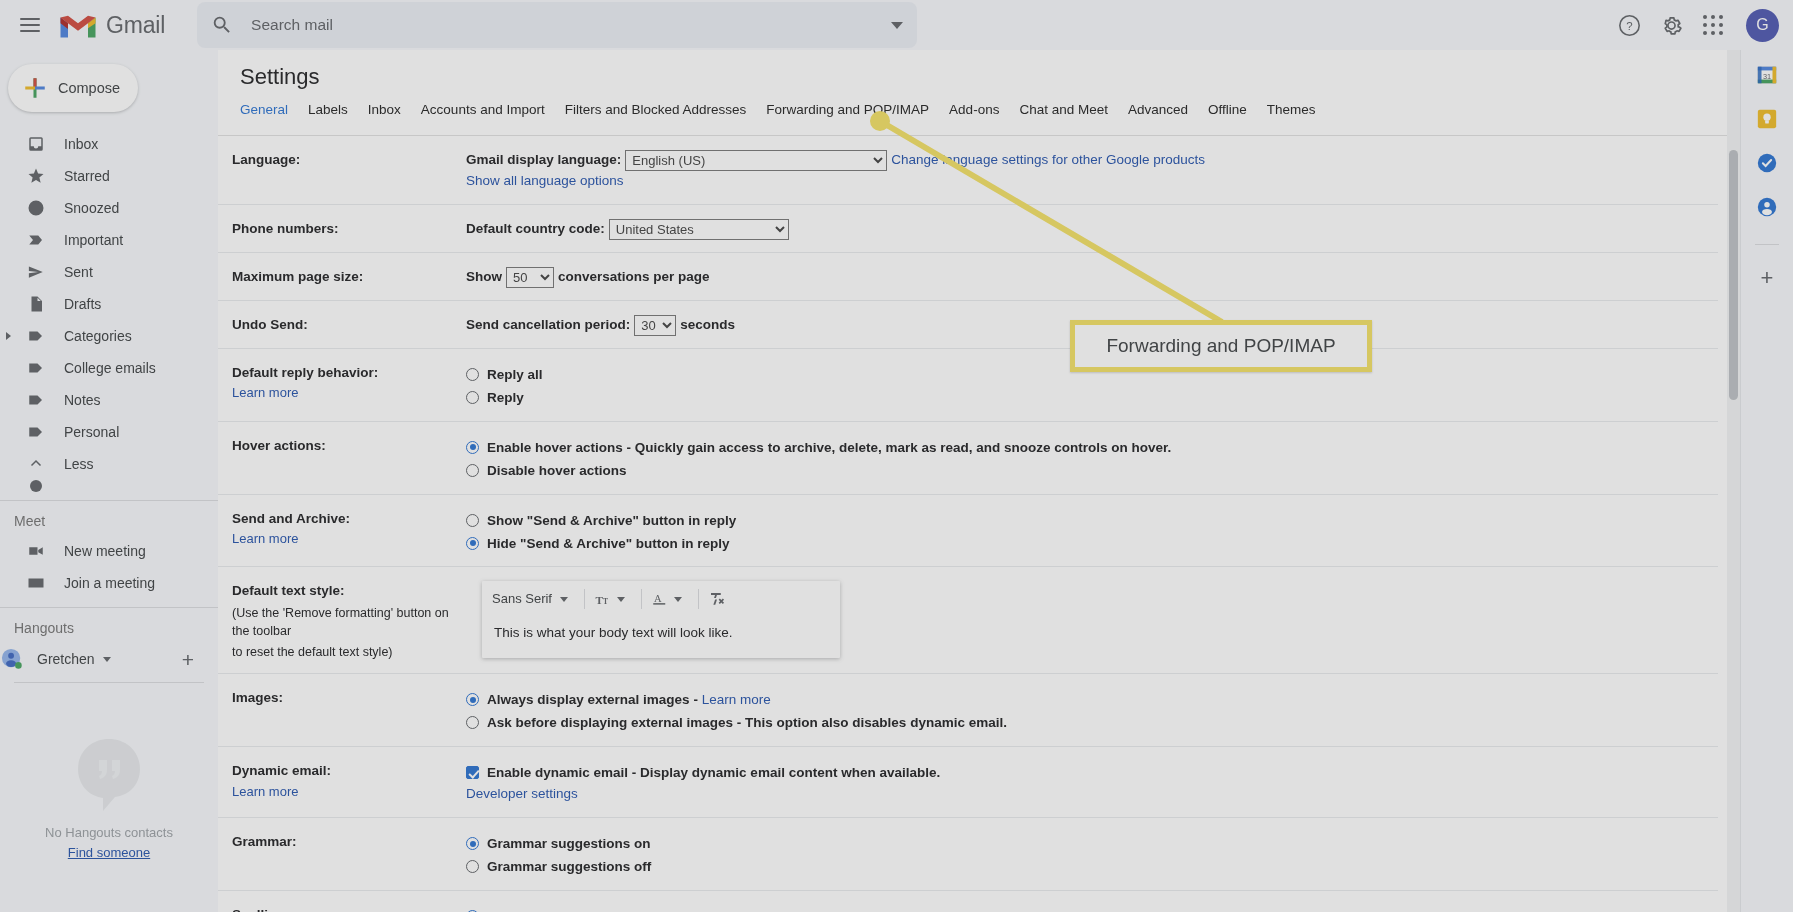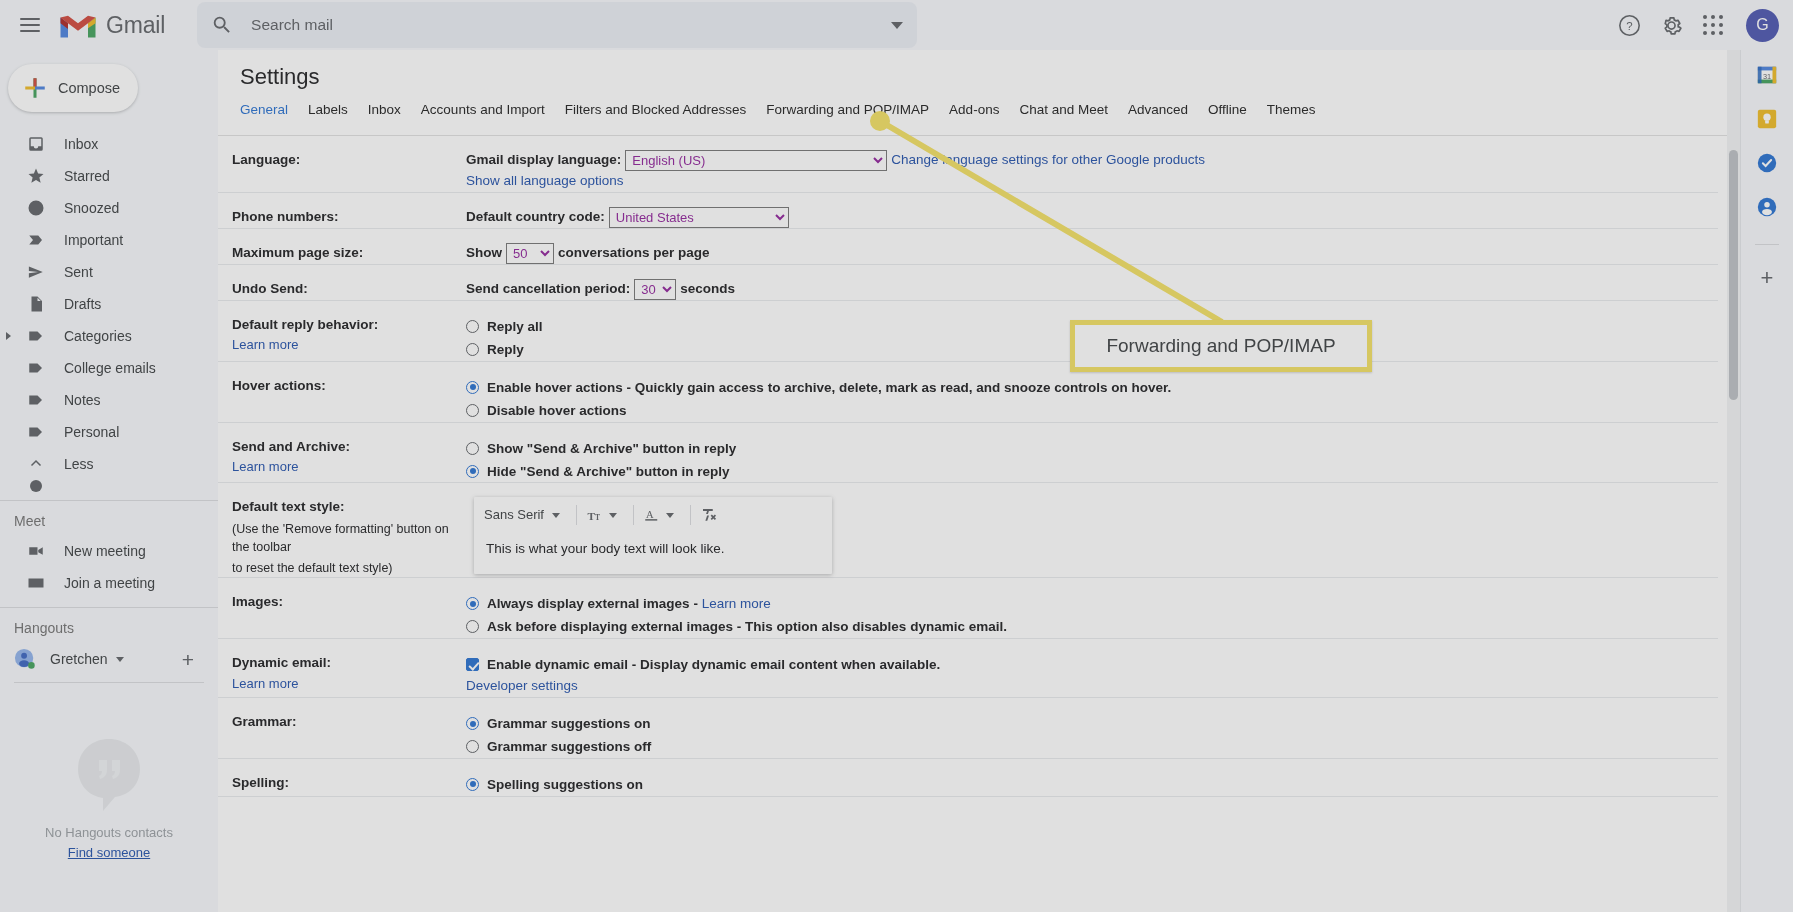--- a/index.html
+++ b/index.html
@@ -100,21 +100,21 @@
   .nav-expander {
     position: absolute; left: 6px; top: 50%; transform: translateY(-50%);
     width: 0; height: 0; border-top: 4px solid transparent;
     border-bottom: 4px solid transparent; border-left: 5px solid #5f6368;
   }
   .sb-divider { height: 1px; background: #dadce0; margin: 8px 0 0 0; }
   .sb-section-title {
     font-size: 14px; color: #737373; padding: 12px 0 6px 14px; font-weight: 500;
   }
   .hangouts-row {
-    display: flex; align-items: center; padding-left: 14px; height: 34px; cursor: pointer;
+    display: flex; align-items: center; padding-left: 1px; height: 34px; cursor: pointer;
   }
   .hg-avatar { width: 22px; height: 22px; position: relative; margin-right: 14px; flex:none;}
   .hg-name { font-size: 14px; color: #3c4043; }
   .hg-caret {
     width: 0;height:0;border-left:4px solid transparent;border-right:4px solid transparent;
     border-top:5px solid #5f6368; margin-left: 8px;
   }
   .hg-plus { margin-left: auto; margin-right: 24px; font-size: 21px; color: #5f6368; line-height: 1; }
   .hg-line { height: 1px; background: #dadce0; margin: 6px 14px 0 14px; }
   .hg-empty {
@@ -143,36 +143,36 @@
   .tab {
     font-size: 13.5px; color: #222; padding: 0 10px 7px 10px;
     cursor: pointer; white-space: nowrap;
   }
   .tab:first-child { padding-left: 0; }
   .tab.active { color: #1a73e8; border-bottom: 2px solid transparent; }
 
   .rows { padding: 0 0 0 0; }
   .srow {
     display: flex; border-bottom: 1px solid #e8eaed;
-    padding: 14px 0 0 0; margin: 0 22px 0 0;
+    padding: 14px 0 12px 0; margin: 0 22px 0 0;
   }
   .slabel {
     width: 248px; flex: none; padding-left: 14px;
     font-size: 13.5px; font-weight: bold; color: #202124; line-height: 1.45;
   }
   .slabel .sublabel { font-weight: normal; font-size: 12.5px; color: #202124; display:block; margin-top:3px;}
   .slabel .lnk { font-weight: normal; color: #1a53c1; display: block; margin-top: 2px; cursor: pointer; font-size: 13px;}
   .sbody { flex: 1; font-size: 13.5px; color: #202124; line-height: 1.55; }
   .sbody .lnk { color: #1a53c1; cursor: pointer; }
   .inline { display: flex; align-items: center; flex-wrap: wrap; gap: 0; }
   .b { font-weight: bold; }
   select.gsel {
     font-family: "Liberation Sans", sans-serif;
     font-size: 13px; height: 21px; padding: 0 2px;
-    border: 1px solid #767676; background: #fff; color: #a21caf;
+    border: 1px solid #767676; background: #fff; color: #404040;
     vertical-align: middle; margin: 0 4px;
   }
   select.wide { width: 262px; }
   select.med { width: 180px; }
   select.sm { width: 48px; }
   select.xs { width: 42px; }
   .opt-line { display: flex; align-items: flex-start; margin-top: 2px; }
   .radio {
     width: 13px; height: 13px; border-radius: 50%;
     border: 1px solid #5f6368; background: #fff;
@@ -191,21 +191,21 @@
   .cbox.on { background: #1a73e8; border-color: #1a73e8; }
   .cbox.on::after {
     content: ""; position: absolute; left: 3.5px; top: 0.5px;
     width: 4px; height: 8px; border: solid #fff;
     border-width: 0 2px 2px 0; transform: rotate(42deg);
   }
   .muted { color: #202124; font-weight: bold; }
 
   
   .editor-card {
-    margin-left: 8px; width: 358px; background: #fff;
+    margin-left: 16px; width: 358px; background: #fff;
     box-shadow: 0 1px 4px rgba(60,64,67,.35);
     border-radius: 1px;
   }
   .editor-toolbar {
     display: flex; align-items: center; height: 36px;
     padding: 0 10px; gap: 2px;
   }
   .tb-font { font-size: 13px; color: #3c4043; margin-right: 4px;}
   .tb-caret {
     width: 0;height:0;border-left:4px solid transparent;border-right:4px solid transparent;

